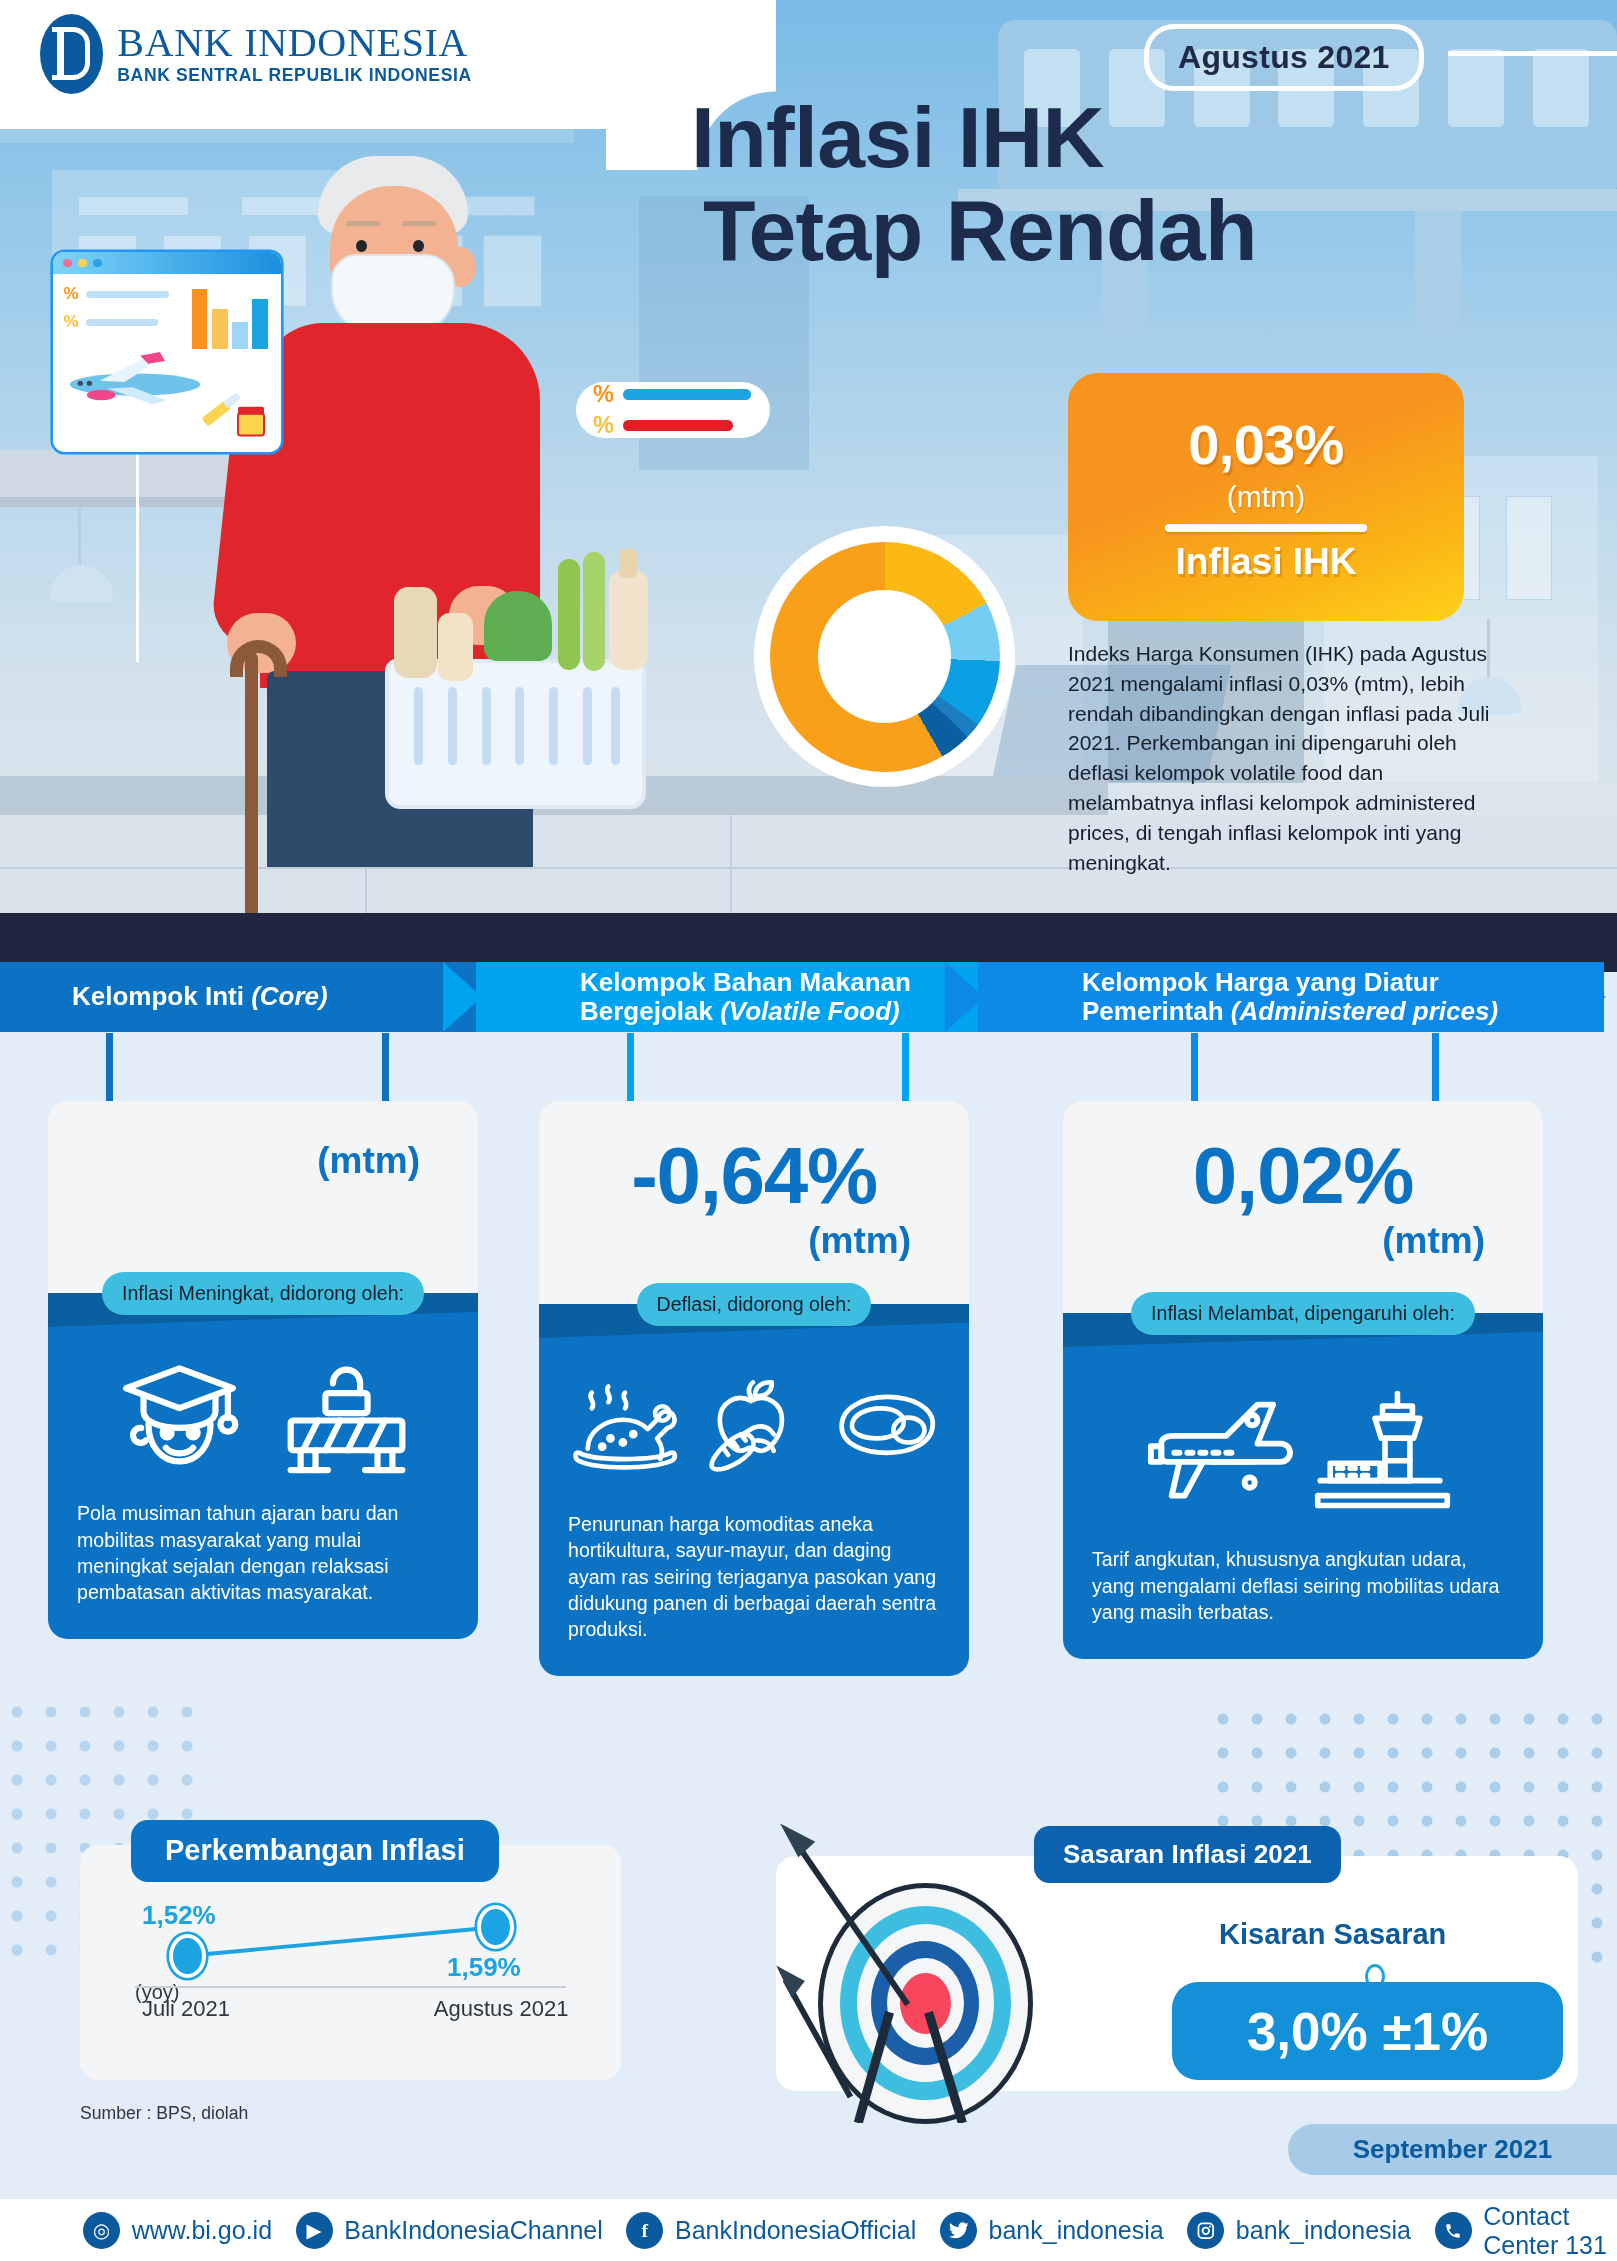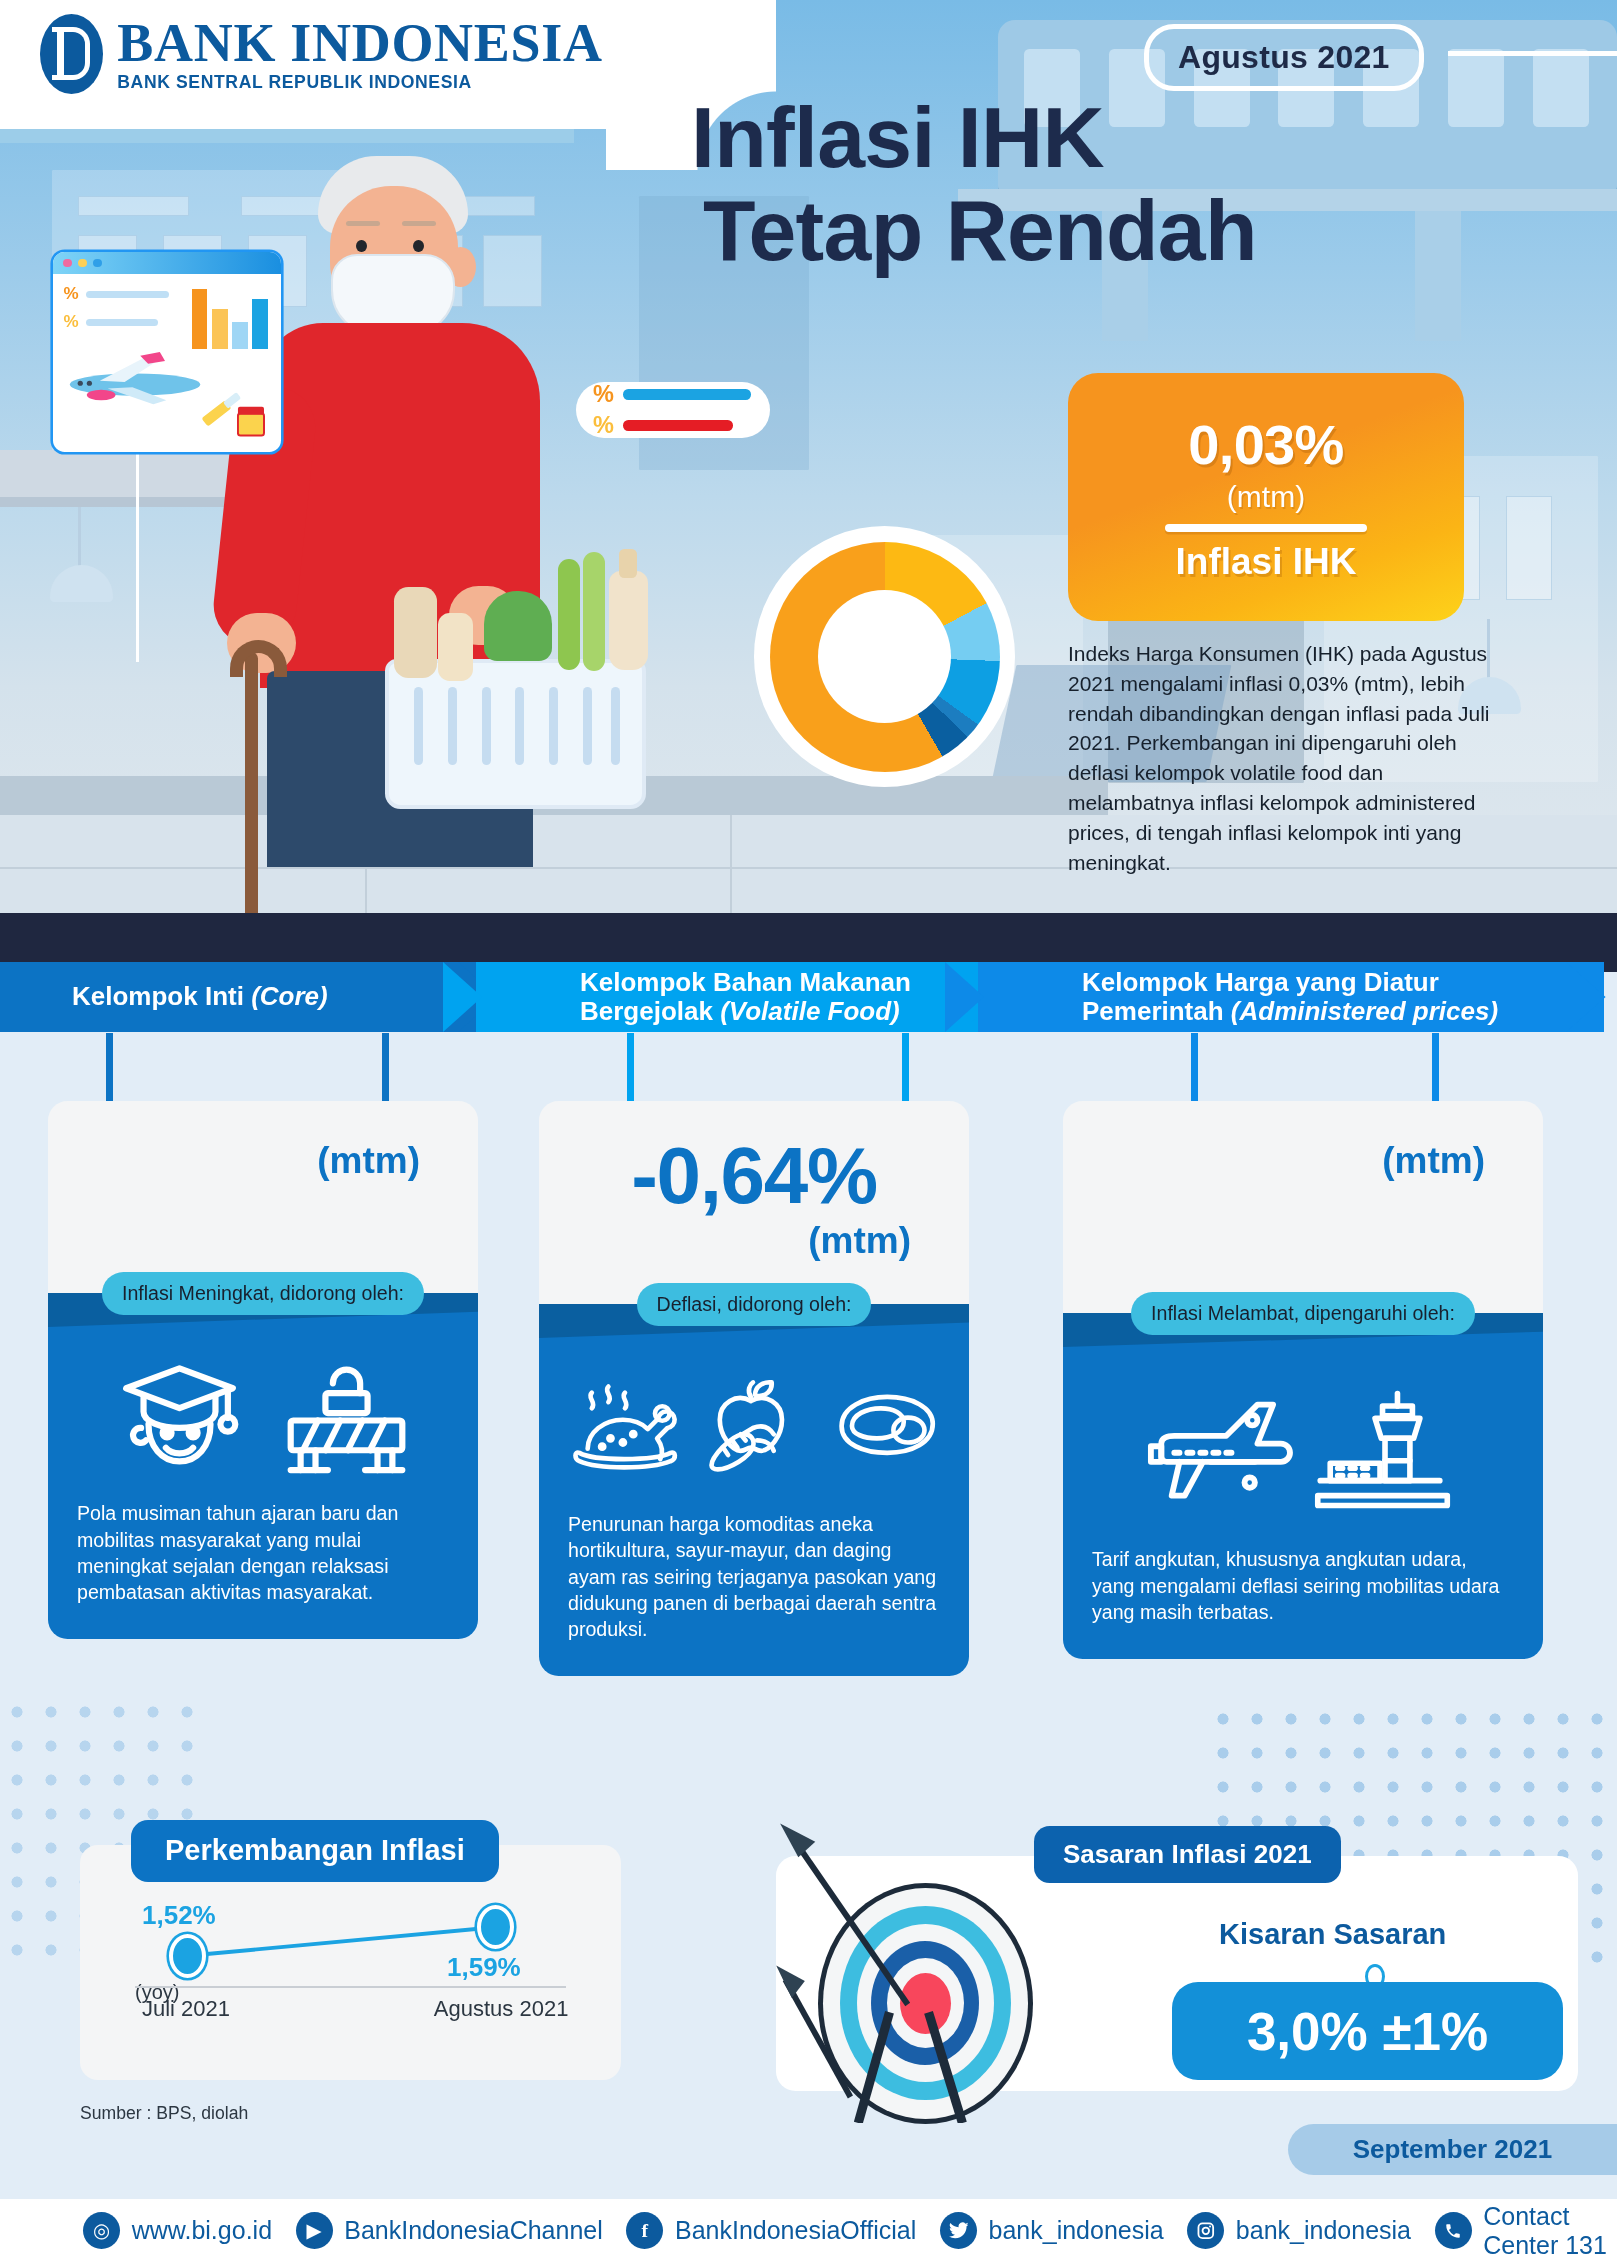--- a/index.html
+++ b/index.html
@@ -40,21 +40,21 @@
 
   
   .logo { position:absolute; left:40px; top:14.3px; display:flex; align-items:center; gap:14.3px; }
   .logo-mark { width:63px; height:80px; background:#0c5a9e; border-radius:50%;
                position:relative; flex:none; }
   .logo-mark:before { content:""; position:absolute; left:17px; top:13px; width:6.5px; height:53px; background:#fff; }
   .logo-mark:after { content:""; position:absolute; left:11.7px; top:13px; width:17px; height:5.2px;
                      background:#fff; box-shadow:0 48px 0 #fff; }
   .logo-b { position:absolute; left:26px; top:13px; width:23.5px; height:53px;
             border:5.9px solid #fff; border-left:0; border-radius:0 17px 17px 0; }
-  .logo-txt .l1 { font-family:"Liberation Serif", serif; font-size:54px; font-weight:700;
+  .logo-txt .l1 { font-family:"Liberation Serif", serif; font-size:40px; font-weight:400;
                   color:#0c5a9e; letter-spacing:0.7px; line-height:1; }
   .logo-txt .l2 { font-size:17.6px; font-weight:700; color:#0c5a9e; letter-spacing:0.6px; margin-top:2.6px; }
 
   
   .datepill { position:absolute; left:1144px; top:23.5px; padding:10.4px 29px;
               border:5.2px solid #fff; border-radius:30px; color:#1e2a47;
               font-size:32px; font-weight:700; letter-spacing:0.3px; z-index:8; }
   .datetail { position:absolute; left:1448px; top:51px; width:196px; height:5.2px; background:#fff; z-index:7; }
 
   
@@ -521,20 +521,21 @@
           <path d="M26 48 c0-11 14-17 28-17 c12 0 22 5 22 13 c0 10-12 16-26 16 c-12 0-24-4-24-12Z"></path>
           <path d="M80 40 c10 0 16 6 16 12 c0 7-7 12-16 12 c-8 0-14-5-14-12 c0-6 6-12 14-12Z"></path>
         </svg>
       </div>
       <div class="cardtext">Penurunan harga komoditas aneka hortikultura, sayur-mayur, dan daging ayam ras seiring terjaganya pasokan yang didukung panen di berbagai daerah sentra produksi.</div>
     </div>
   </div>
 
   <div class="card card3">
     <div class="card-top">
+      <div class="bignum">0,02%</div>
       <div class="mtm">(mtm)</div>
       <div class="pinwrap">
           <div class="pin"></div>
         </div>
     </div>
     <div class="ribbon">Inflasi Melambat, dipengaruhi oleh:</div>
     <div class="card-body" style="padding-top:63px;">
       <div class="icons" style="gap:6.5px;height:156px;">
         <svg width="163" height="130" viewBox="0 0 120 100" fill="none" stroke="#fff" stroke-width="4.5" stroke-linecap="round" stroke-linejoin="round">
           <path d="M8 44 h8 v12 H8Z"></path>

